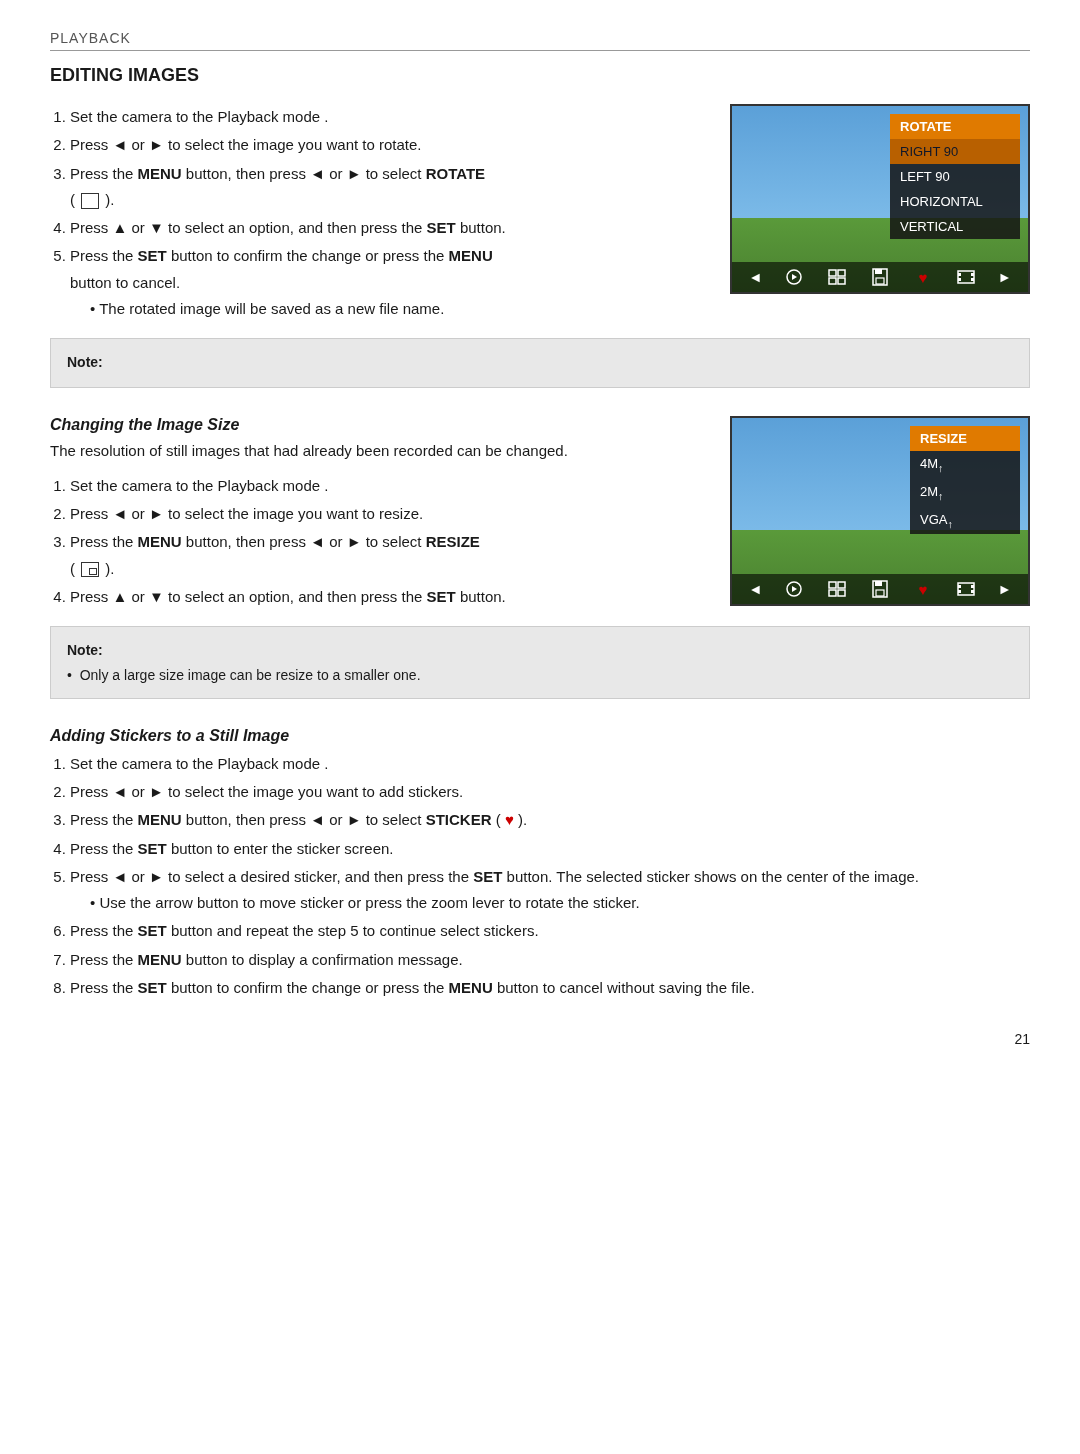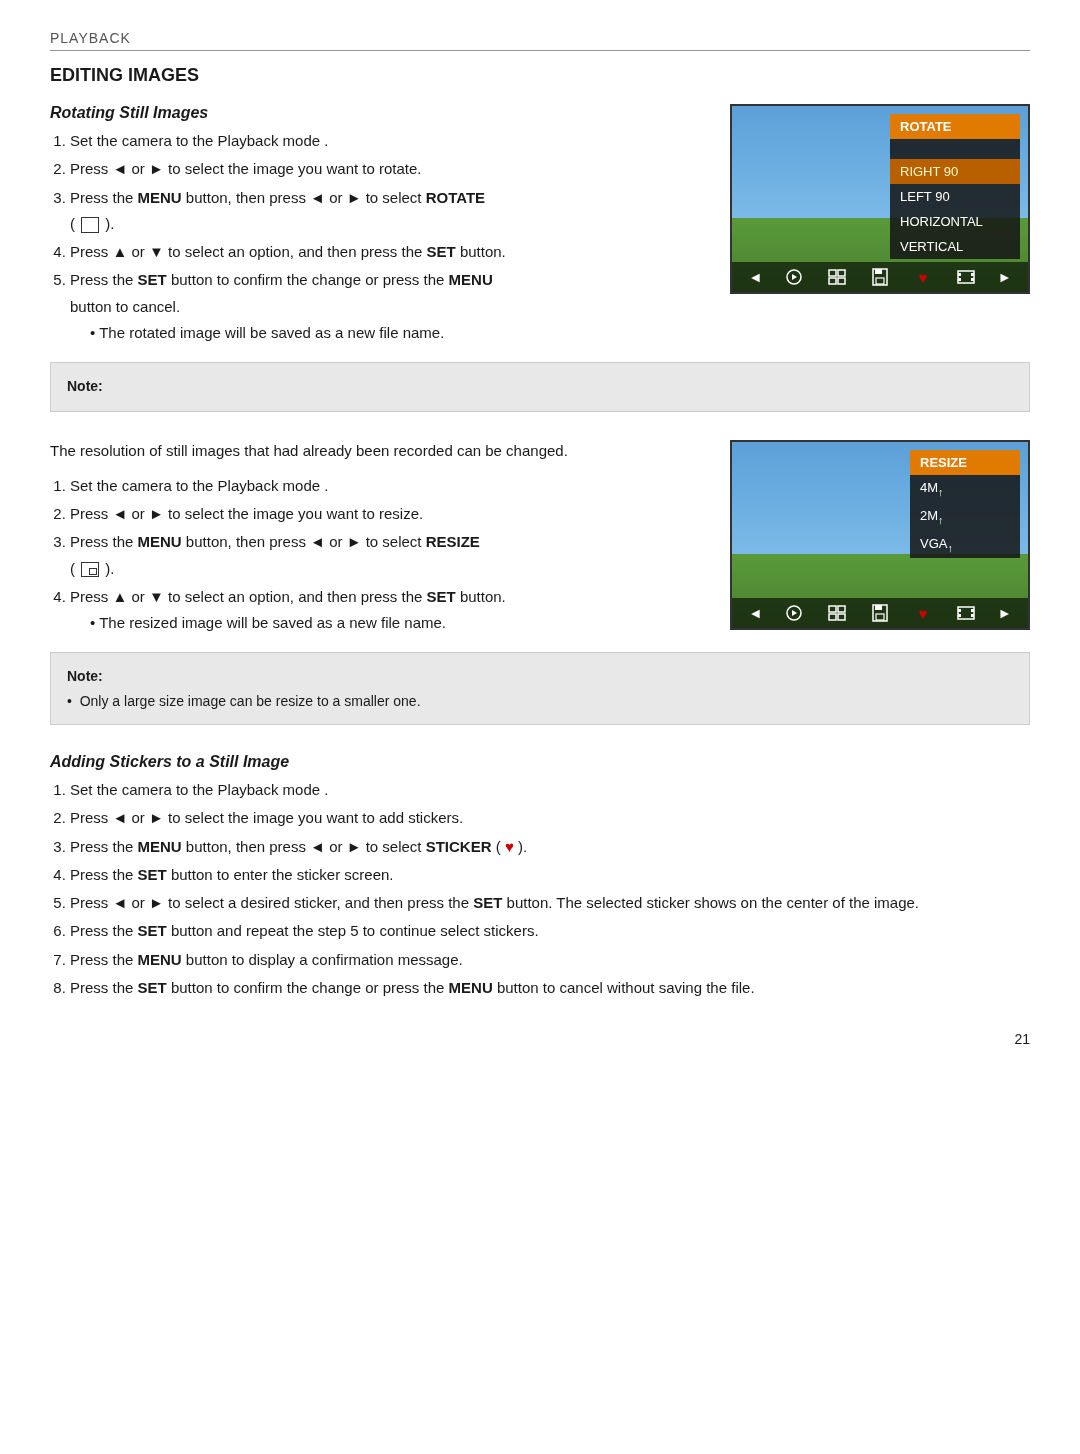--- a/index.html
+++ b/index.html
@@ -110,22 +110,21 @@
       font-family: Arial, sans-serif;
       font-weight: normal;
     }
     .menu-item.selected {
       background: #e07a00;
       color: #fff;
       font-weight: bold;
     }
     .menu-item.item-right90 {
       background: #b86000;
-      color: #fef9c3;
-      margin-top: 20px;
+      color: #0f172a;
     }
     .camera-toolbar {
       position: absolute;
       bottom: 0;
       left: 0;
       right: 0;
       height: 30px;
       background: rgba(0,0,0,0.6);
       display: flex;
       align-items: center;
@@ -206,21 +205,20 @@
 </head>
 <body>
 
 <div class="page-header">PLAYBACK</div>
 
 <div class="section-title">EDITING IMAGES</div>
 
 <div class="subsection">
   <div class="two-col">
     <div class="text-col">
-      <div class="subsection-title">Rotating Still Images</div>
       <ol>
         <li>Set the camera to the Playback mode .</li>
         <li>Press ◄ or ► to select the image you want to rotate.</li>
         <li>Press the <b>MENU</b> button, then press ◄ or ► to select <b>ROTATE</b><br>
           ( <span class="inline-icon"></span> ).</li>
         <li>Press ▲ or ▼ to select an option, and then press the <b>SET</b> button.</li>
         <li>Press the <b>SET</b> button to confirm the change or press the <b>MENU</b><br>button to cancel.
           <ul class="bullet">
             <li>The rotated image will be saved as a new file name.</li>
           </ul>
@@ -280,30 +278,28 @@
   </div>
 
   <div class="note-box">
     <div class="note-label">Note:</div>
   </div>
 </div>
 
 <div class="subsection">
   <div class="two-col">
     <div class="text-col">
+      <div class="subsection-title">Changing the Image Size</div>
       <div class="subsection-desc">The resolution of still images that had already been recorded can be changed.</div>
       <ol>
         <li>Set the camera to the Playback mode .</li>
         <li>Press ◄ or ► to select the image you want to resize.</li>
         <li>Press the <b>MENU</b> button, then press ◄ or ► to select <b>RESIZE</b><br>
           ( <span class="inline-icon-resize"></span> ).</li>
         <li>Press ▲ or ▼ to select an option, and then press the <b>SET</b> button.
-          <ul class="bullet">
-            <li>The resized image will be saved as a new file name.</li>
-          </ul>
         </li>
       </ol>
     </div>
     <div class="image-col">
       <div class="camera-screen">
         <div class="sky"></div>
         <div class="ground"></div>
         <div class="resize-menu-overlay">
           <div class="resize-item selected">RESIZE</div>
           <div class="resize-item">4M<sub>↑</sub></div>
@@ -358,20 +354,23 @@
 </div>
 
 <div class="subsection">
   <div class="subsection-title">Adding Stickers to a Still Image</div>
   <ol>
     <li>Set the camera to the Playback mode .</li>
     <li>Press ◄ or ► to select the image you want to add stickers.</li>
     <li>Press the <b>MENU</b> button, then press ◄ or ► to select <b>STICKER</b> ( <span style="color:#cc0000;">♥</span> ).</li>
     <li>Press the <b>SET</b> button to enter the sticker screen.</li>
     <li>Press ◄ or ► to select a desired sticker, and then press the <b>SET</b> button.  The selected sticker shows on the center of the image.
+      <ul class="bullet">
+        <li>Use the arrow button to move sticker or press the zoom lever to rotate the sticker.</li>
+      </ul>
     </li>
     <li>Press the <b>SET</b> button and repeat the step 5 to continue select stickers.</li>
     <li>Press the <b>MENU</b> button to display a confirmation message.</li>
     <li>Press the <b>SET</b> button to confirm the change or press the <b>MENU</b> button to cancel without saving the file.
     </li>
   </ol>
 </div>
 
 <div class="page-number">21</div>
 

